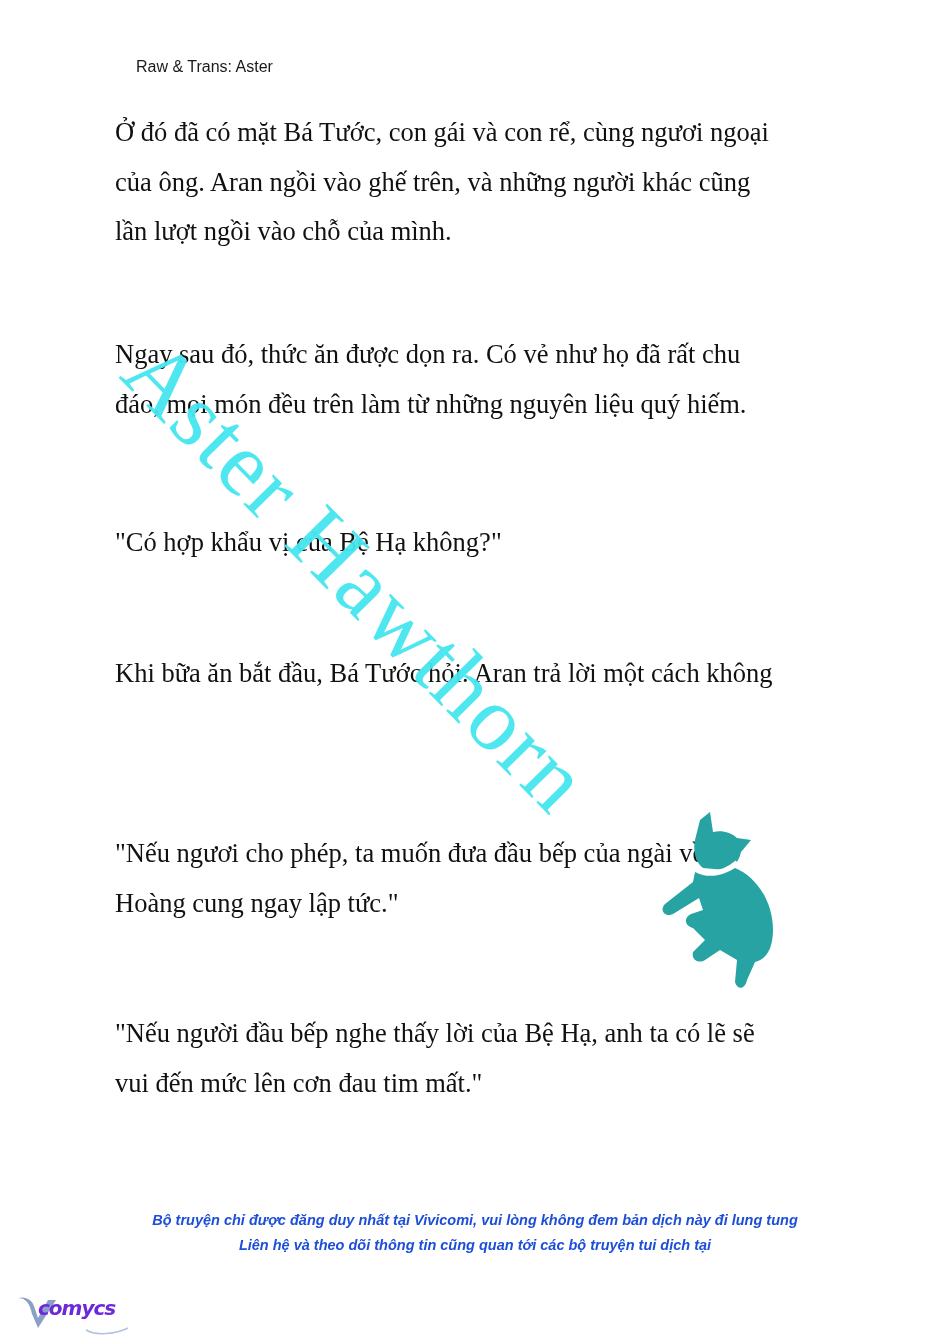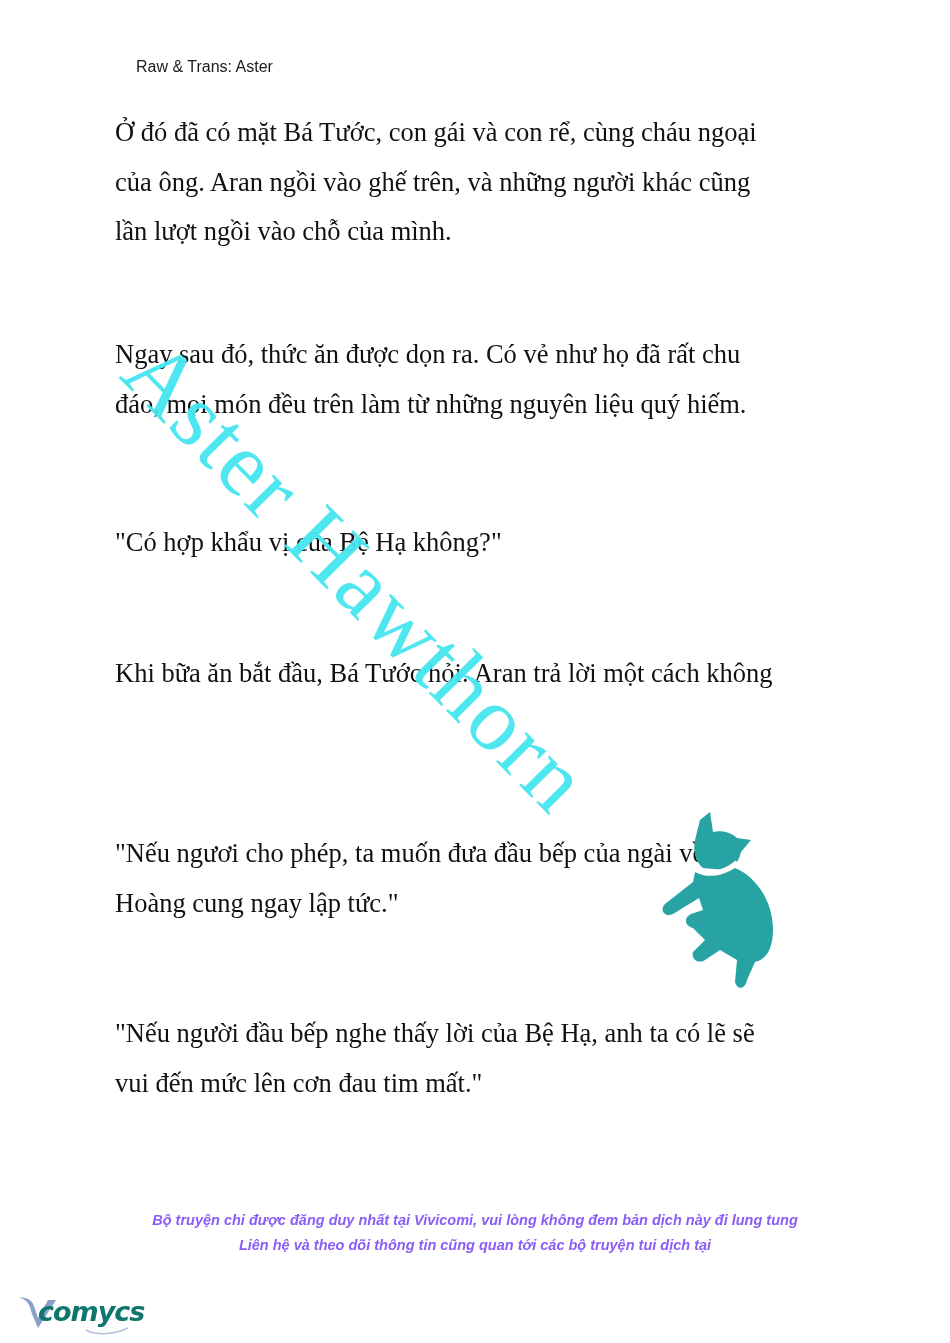--- a/index.html
+++ b/index.html
@@ -66,49 +66,49 @@
       position: absolute;
       left: 0;
       width: 950px;
       top: 1208px;
       text-align: center;
       font-family: "Liberation Sans", sans-serif;
       font-style: italic;
       font-weight: bold;
       font-size: 14.5px;
       line-height: 25px;
-      color: #8b5cf6;
+      color: #1d4ed8;
     }
     .footer .fline { display: block; }
     .logo {
       position: absolute;
       left: 16px;
       top: 1294px;
       width: 130px;
       height: 42px;
     }
     .logo-text {
       position: absolute;
       left: 34px;
       top: 1296px;
       font-family: "DejaVu Sans", sans-serif;
       font-style: italic;
       font-weight: bold;
-      font-size: 27px;
+      font-size: 20px;
       letter-spacing: -1px;
-      color: #0f766e;
+      color: #6d28d9;
     }
   </style>
 </head>
 <body>
 
 <div class="header">Raw &amp; Trans: Aster</div>
 
 <div class="body-text" style="top:108px;">
-  <span class="line">Ở đó đã có mặt Bá Tước, con gái và con rể, cùng cháu ngoại</span>
+  <span class="line">Ở đó đã có mặt Bá Tước, con gái và con rể, cùng ngươi ngoại</span>
   <span class="line">của ông. Aran ngồi vào ghế trên, và những người khác cũng</span>
   <span class="line">lần lượt ngồi vào chỗ của mình.</span>
 </div>
 
 <div class="body-text" style="top:330px;">
   <span class="line">Ngay sau đó, thức ăn được dọn ra. Có vẻ như họ đã rất chu</span>
   <span class="line">đáo, mọi món đều trên làm từ những nguyên liệu quý hiếm.</span>
 </div>
 
 <div class="body-text" style="top:518px;">

